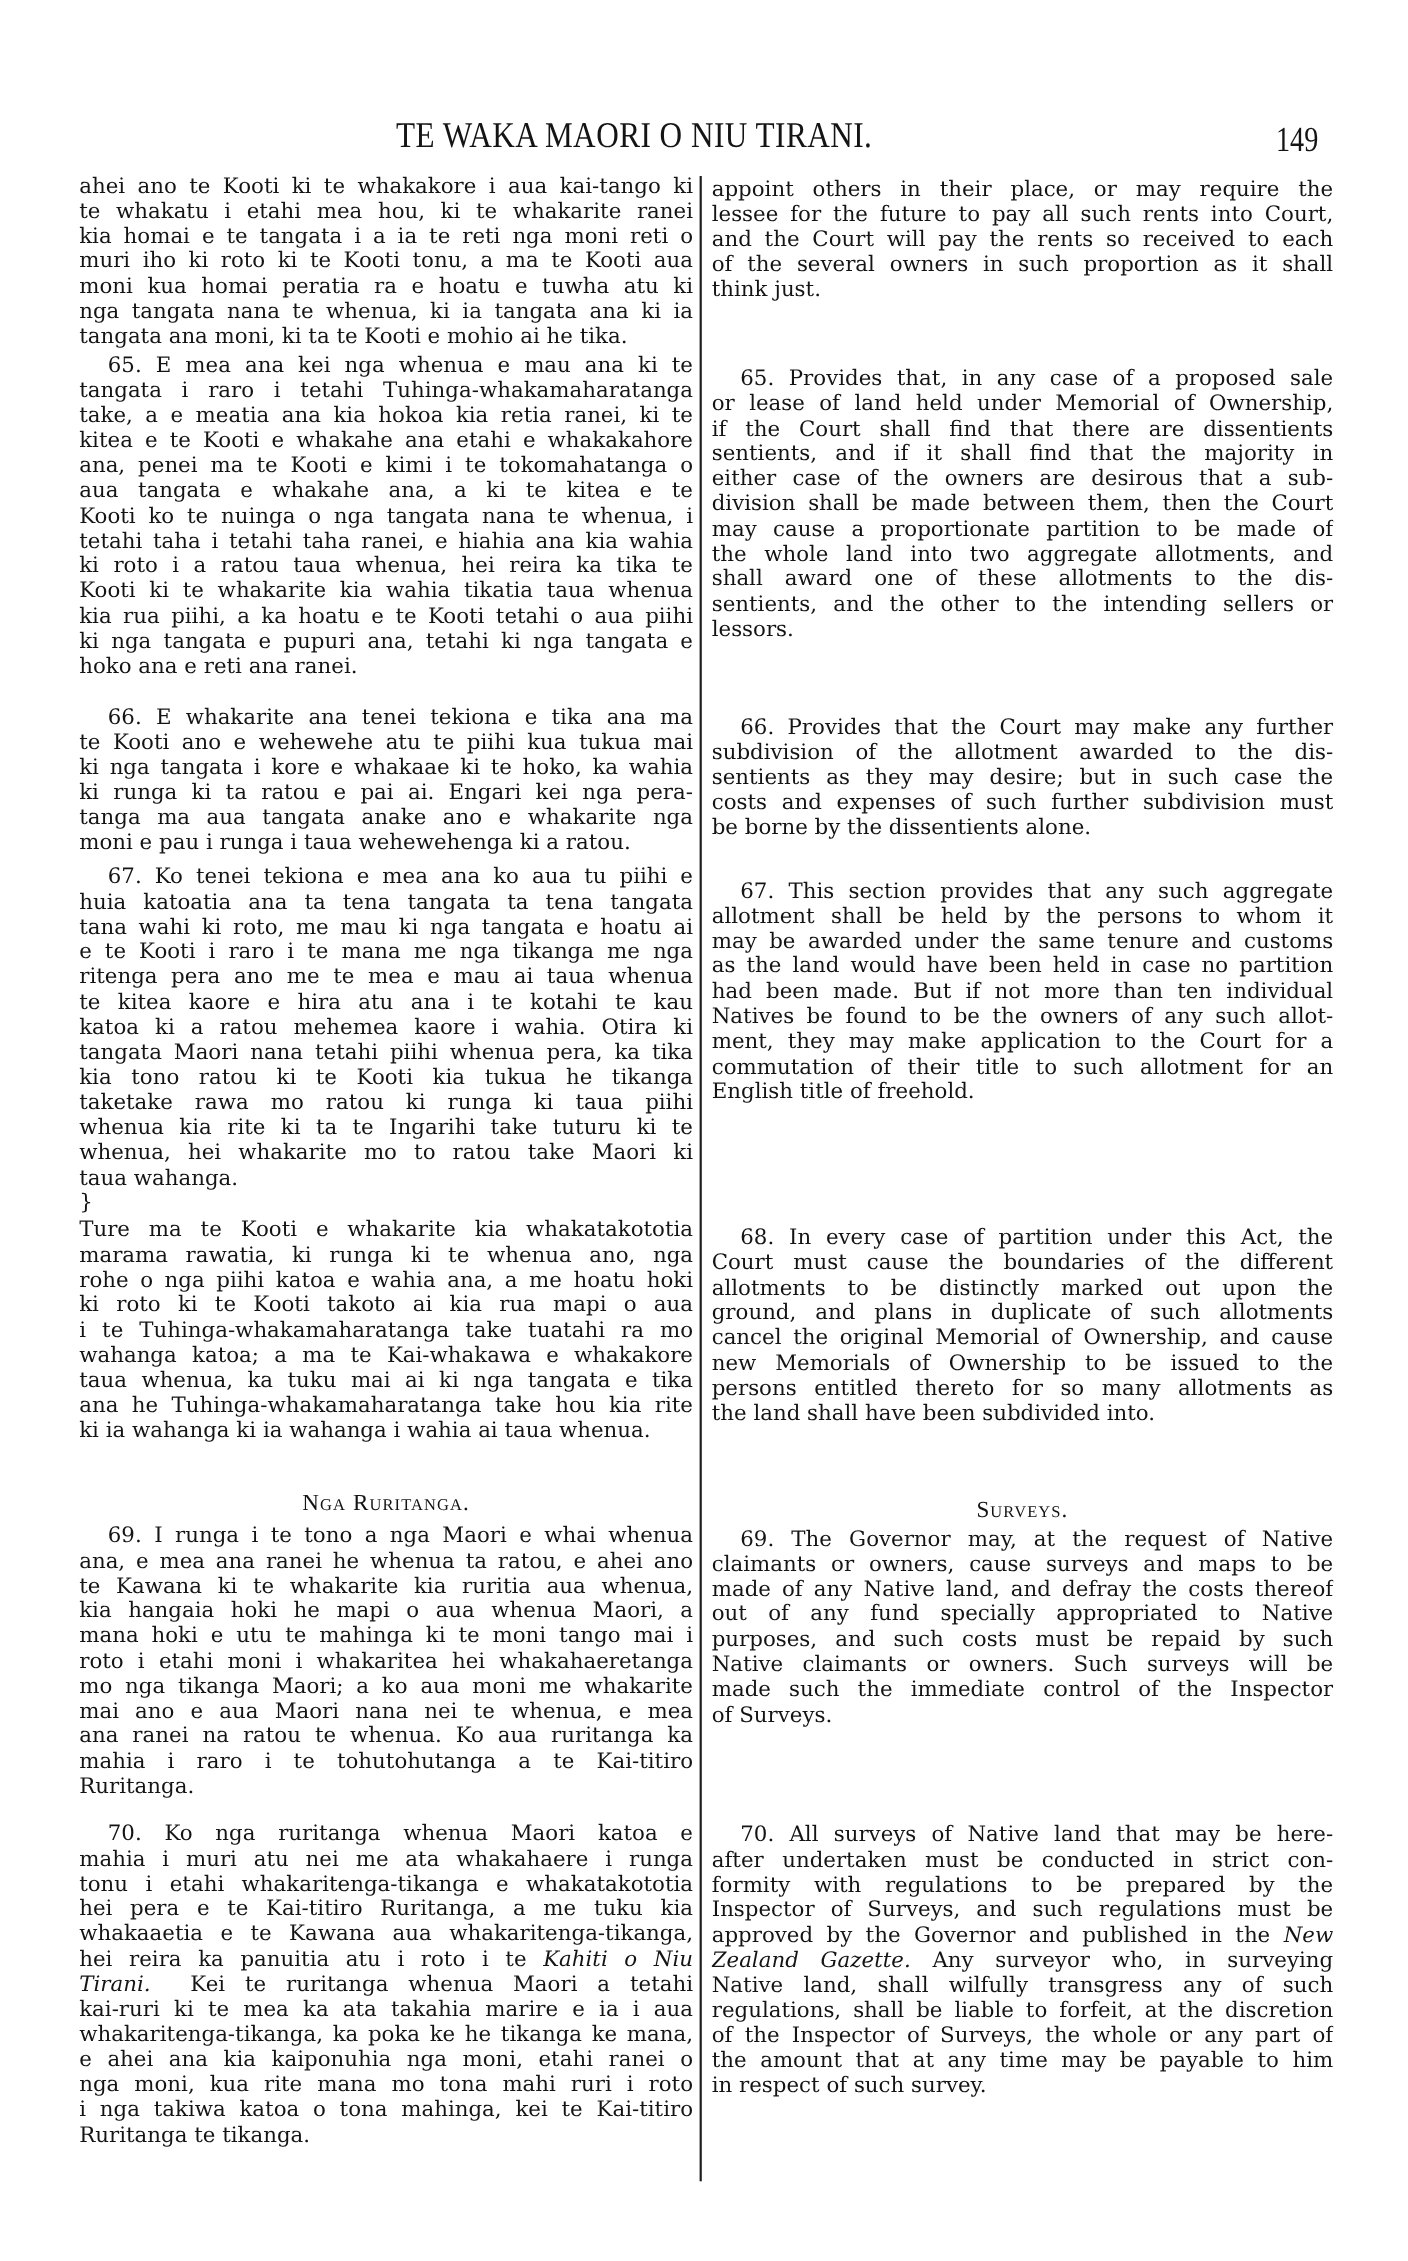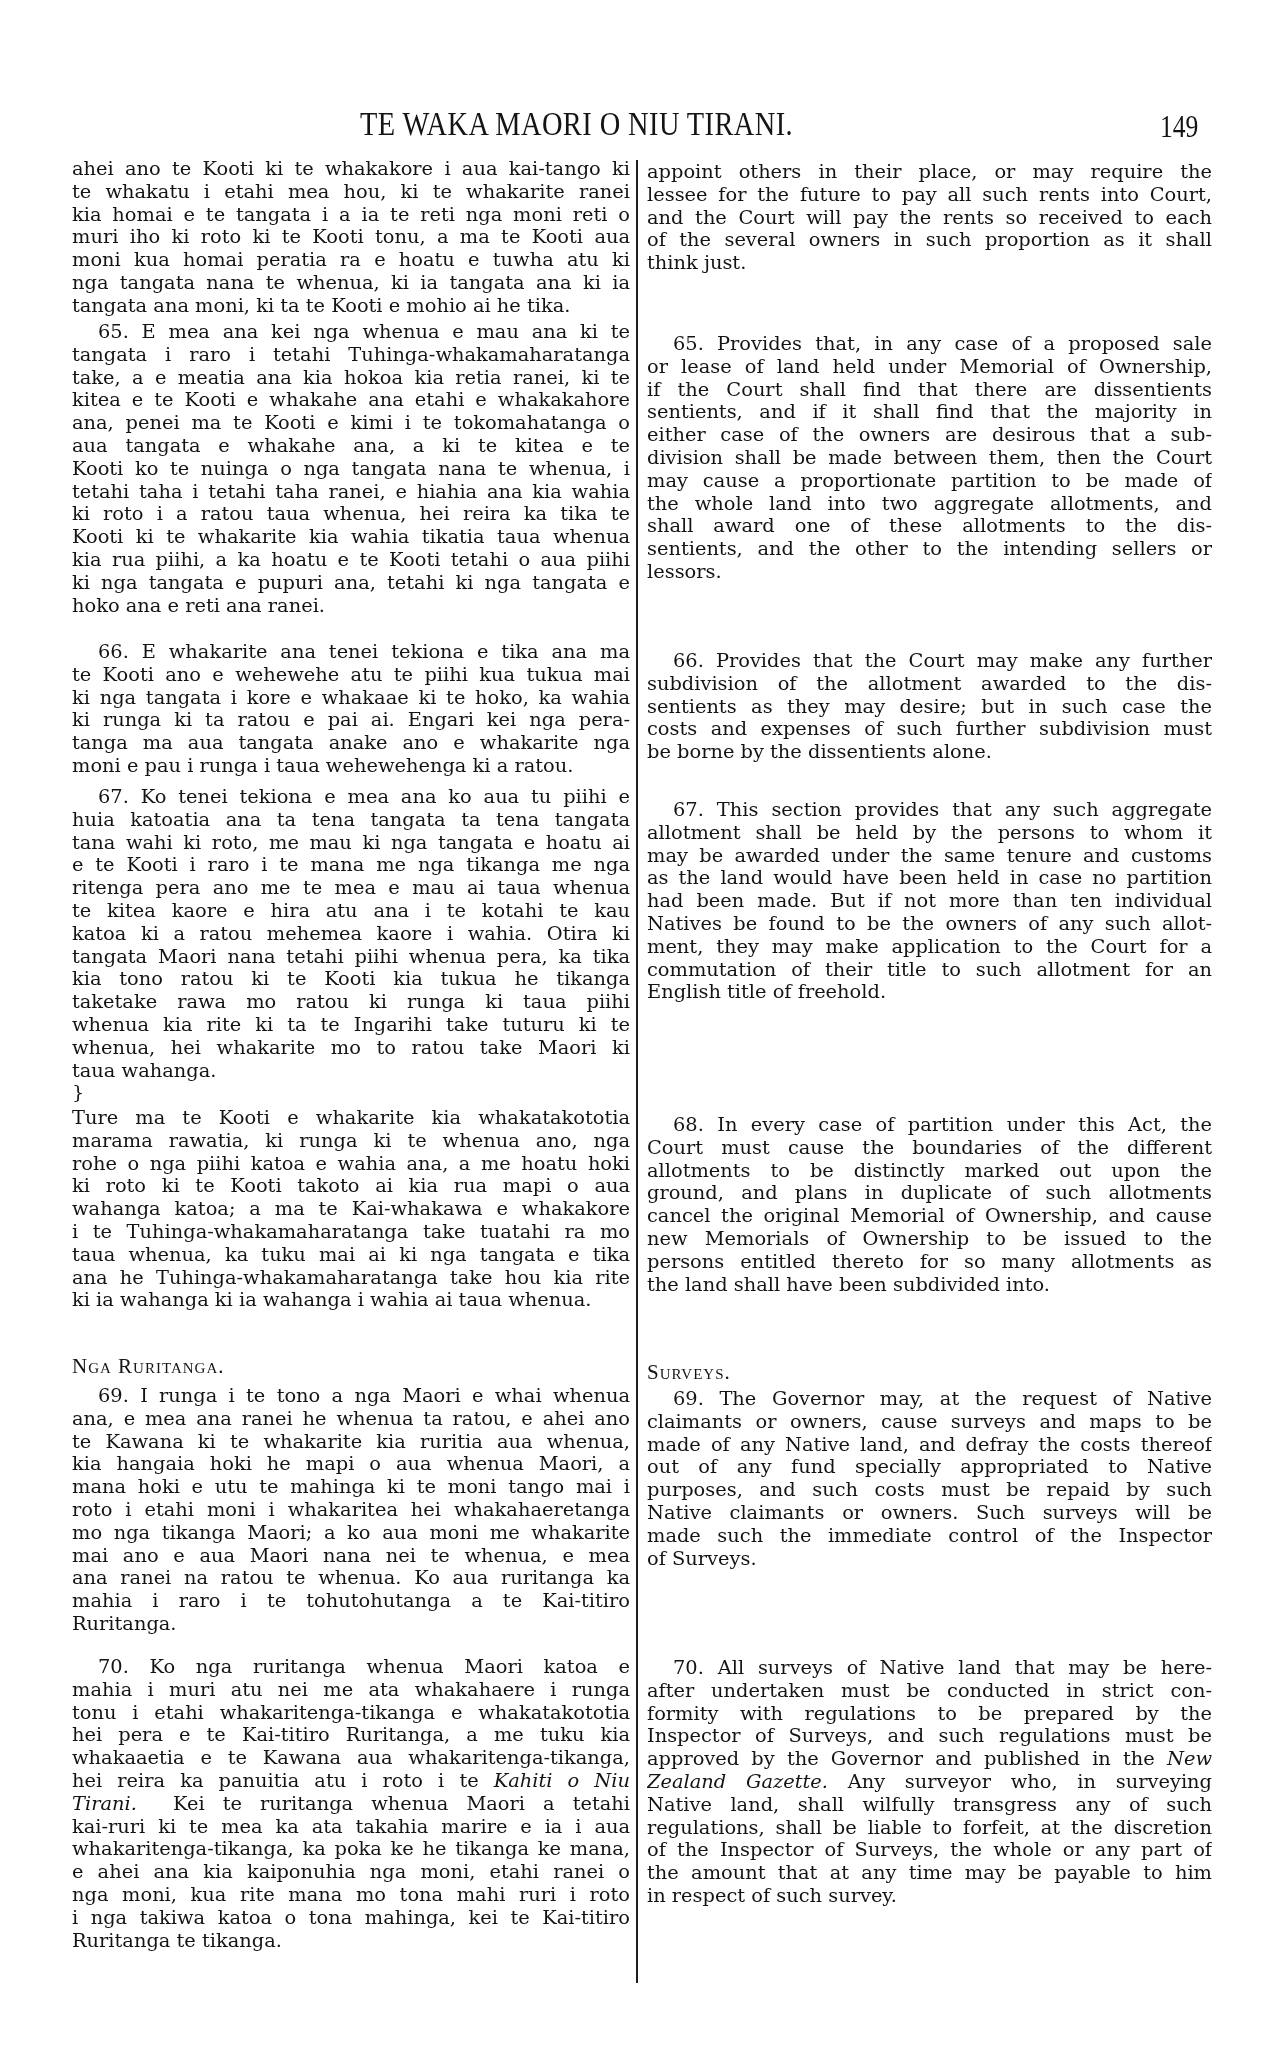--- a/index.html
+++ b/index.html
@@ -12,21 +12,21 @@
          font-size: 32px; transform: scaleX(0.8); transform-origin: left top; }
   .col-rule { position: absolute; left: 636px; top: 160px; width: 2px; height: 1823px; background: #1e1e1e; }
   .block { position: absolute; font-size: 19.4px; line-height: 22.8px; }
   .left { left: 72px; width: 558px; }
   .right { left: 647px; width: 565px; }
   .line { display: block; text-align: justify; text-align-last: justify; white-space: nowrap;
           overflow: hidden; height: 22.8px; }
   .line.last { text-align-last: left; }
   .line.indent { padding-left: 26px; }
   .heading { position: absolute; font-family: "Liberation Serif", serif; font-size: 21px;
-          font-variant: small-caps; letter-spacing: 1px; text-align: left; }
+          font-variant: small-caps; letter-spacing: 1px; text-align: center; }
   i { font-style: italic; }
 </style>
 </head>
 <body>
 
 <div>
 
   <div class="running-head">TE WAKA MAORI O NIU TIRANI.</div>
   <div class="page-no">149</div>
 
@@ -84,22 +84,22 @@
       <span class="line">whenua, hei whakarite mo to ratou take Maori ki</span>
       <span class="line last">taua wahanga.</span>
     }
     </div>
 
     <div class="block left" style="top:1107px">
       <span class="line">Ture ma te Kooti e whakarite kia whakatakototia</span>
       <span class="line">marama rawatia, ki runga ki te whenua ano, nga</span>
       <span class="line">rohe o nga piihi katoa e wahia ana, a me hoatu hoki</span>
       <span class="line">ki roto ki te Kooti takoto ai kia rua mapi o aua</span>
+      <span class="line">i te Tuhinga-whakamaharatanga take tuatahi ra mo</span>
       <span class="line">wahanga katoa; a ma te Kai-whakawa e whakakore</span>
-      <span class="line">i te Tuhinga-whakamaharatanga take tuatahi ra mo</span>
       <span class="line">taua whenua, ka tuku mai ai ki nga tangata e tika</span>
       <span class="line">ana he Tuhinga-whakamaharatanga take hou kia rite</span>
       <span class="line last">ki ia wahanga ki ia wahanga i wahia ai taua whenua.</span>
     </div>
 
     <div class="heading" style="top:1354px; left:72px; width:558px;">Nga Ruritanga.</div>
 
     <div class="block left" style="top:1385px">
       <span class="line indent">69. I runga i te tono a nga Maori e whai whenua</span>
       <span class="line">ana, e mea ana ranei he whenua ta ratou, e ahei ano</span>

